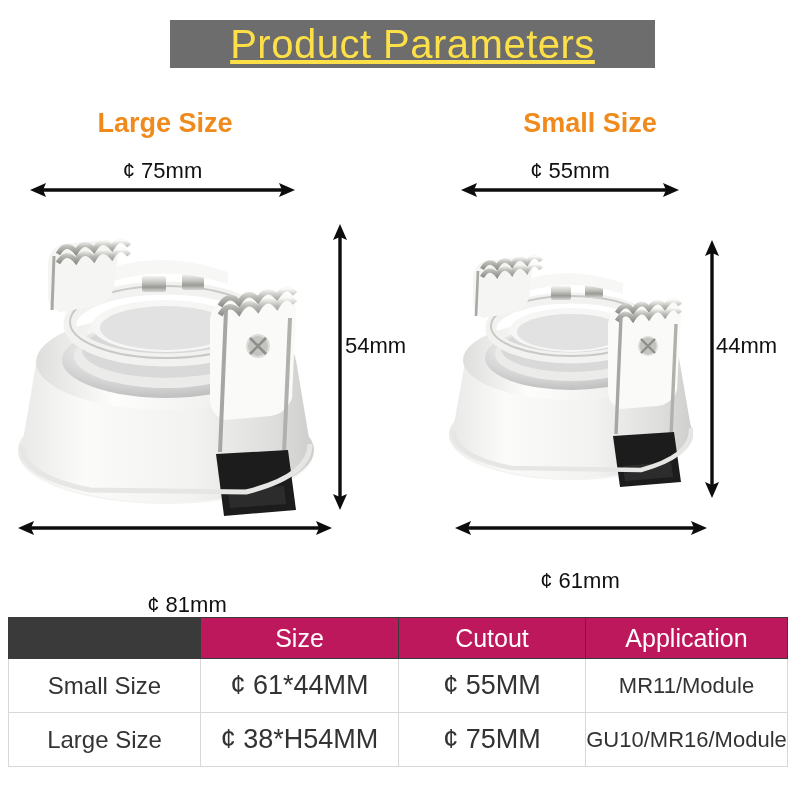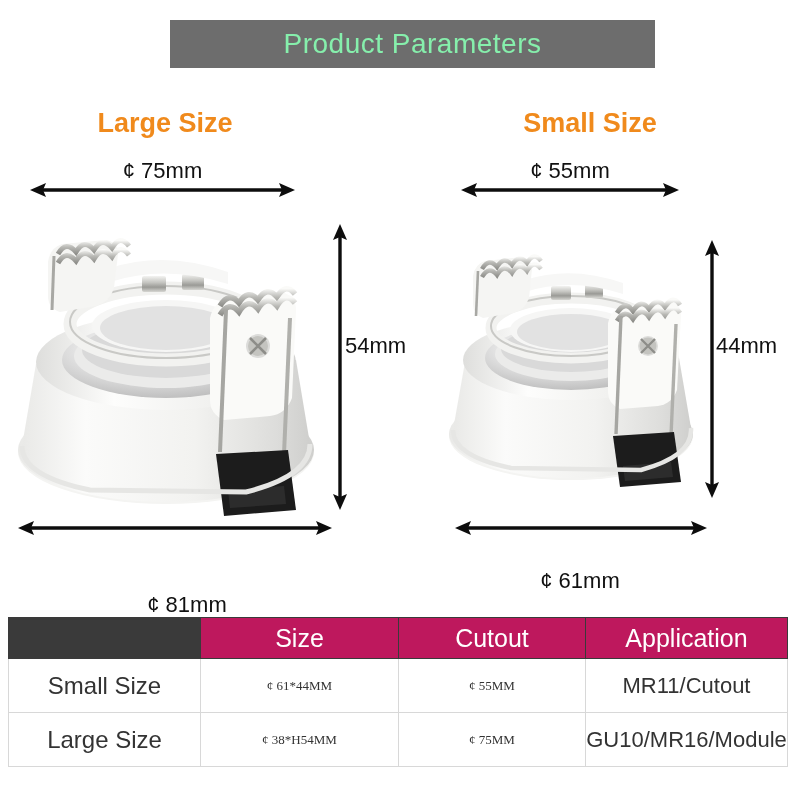--- a/index.html
+++ b/index.html
@@ -22,26 +22,27 @@
     left: 170px;
     top: 20px;
     width: 485px;
     height: 48px;
     background: #6d6d6d;
     display: flex;
     align-items: center;
     justify-content: center;
   }
   #title-text {
-    color: #86efac;
-    font-size: 28px;
+    color: #fde047;
+    font-size: 40px;
     font-weight: 400;
     letter-spacing: 0.5px;
     line-height: 1;
     white-space: nowrap;
+    text-decoration: underline;
   }
 
   
   .size-heading {
     position: absolute;
     color: #f08a1c;
     font-size: 27px;
     font-weight: bold;
     white-space: nowrap;
     text-align: center;
@@ -101,21 +102,21 @@
     border-color: #3a3a3a;
   }
   #spec-table thead th.blank-head { background: #3a3a3a; }
   #spec-table tbody td {
     background: #ffffff;
     color: #333333;
     height: 53px;
     font-weight: 400;
   }
   td.cell-rowlabel { font-size: 24px; }
-  td.cell-size, td.cell-cutout { font-size: 13px; color: #4a4a4a; font-family: Liberation Serif, serif; }
+  td.cell-size, td.cell-cutout { font-size: 27px; color: #4a4a4a; }
   td.cell-app { font-size: 22px; color: #333333; }
 </style>
 </head>
 <body>
 
 <div id="title-banner">
   <span id="title-text">Product Parameters</span>
 </div>
 
 <div class="size-heading" id="heading-large">Large Size</div>
@@ -344,21 +345,21 @@
       <th>Size</th>
       <th>Cutout</th>
       <th>Application</th>
     </tr>
   </thead>
   <tbody>
     <tr>
       <td class="cell-rowlabel">Small Size</td>
       <td class="cell-size">¢ 61*44MM</td>
       <td class="cell-cutout">¢ 55MM</td>
-      <td class="cell-app">MR11/Cutout</td>
+      <td class="cell-app">MR11/Module</td>
     </tr>
     <tr>
       <td class="cell-rowlabel">Large Size</td>
       <td class="cell-size">¢ 38*H54MM</td>
       <td class="cell-cutout">¢ 75MM</td>
       <td class="cell-app">GU10/MR16/Module</td>
     </tr>
   </tbody>
 </table>
 

